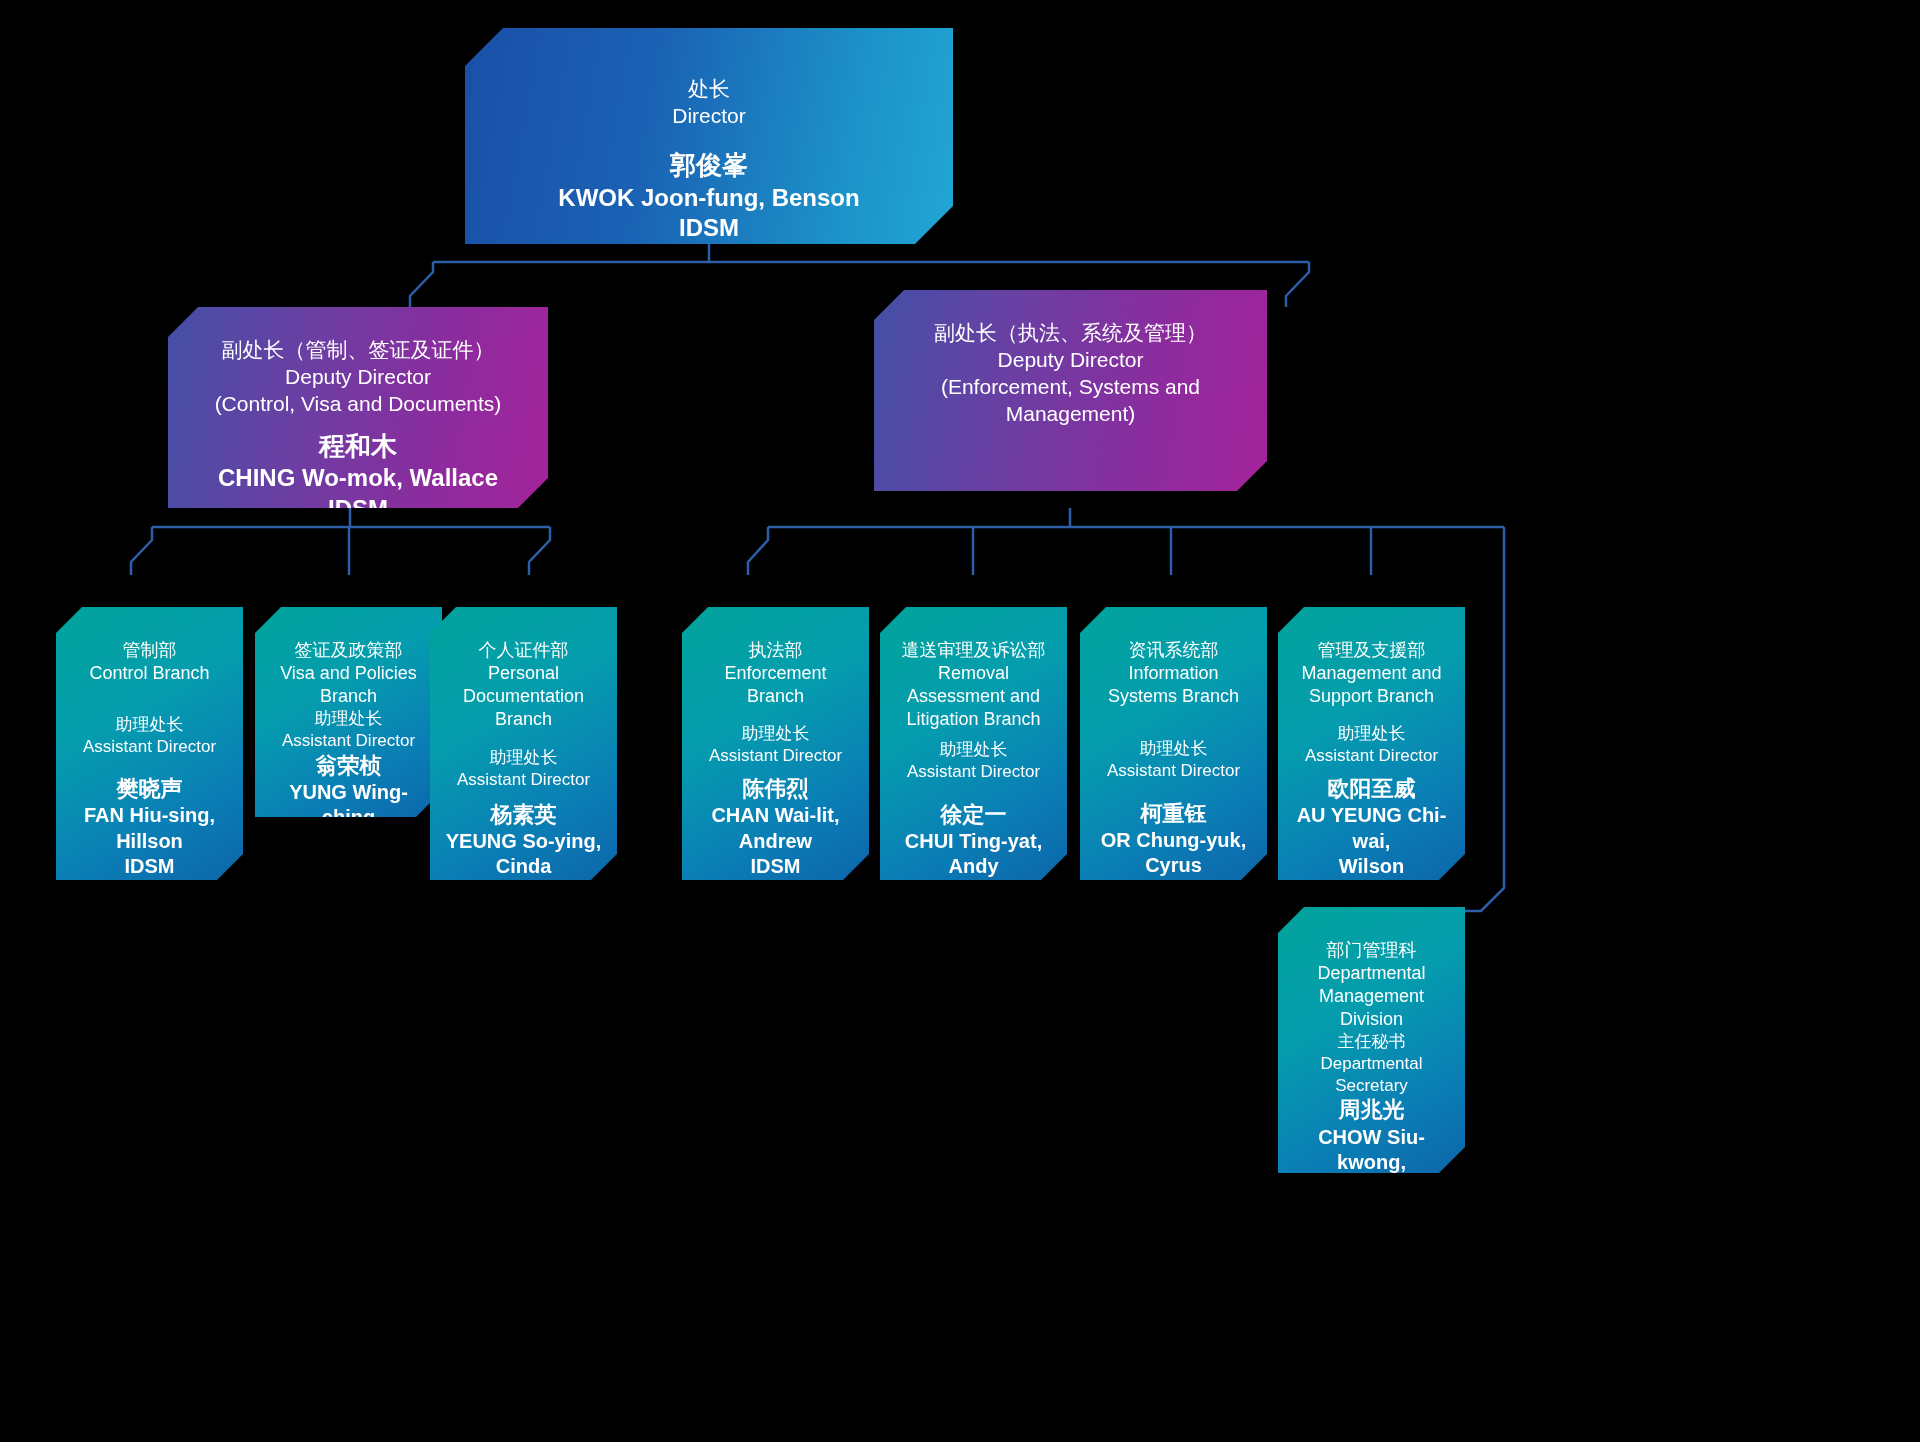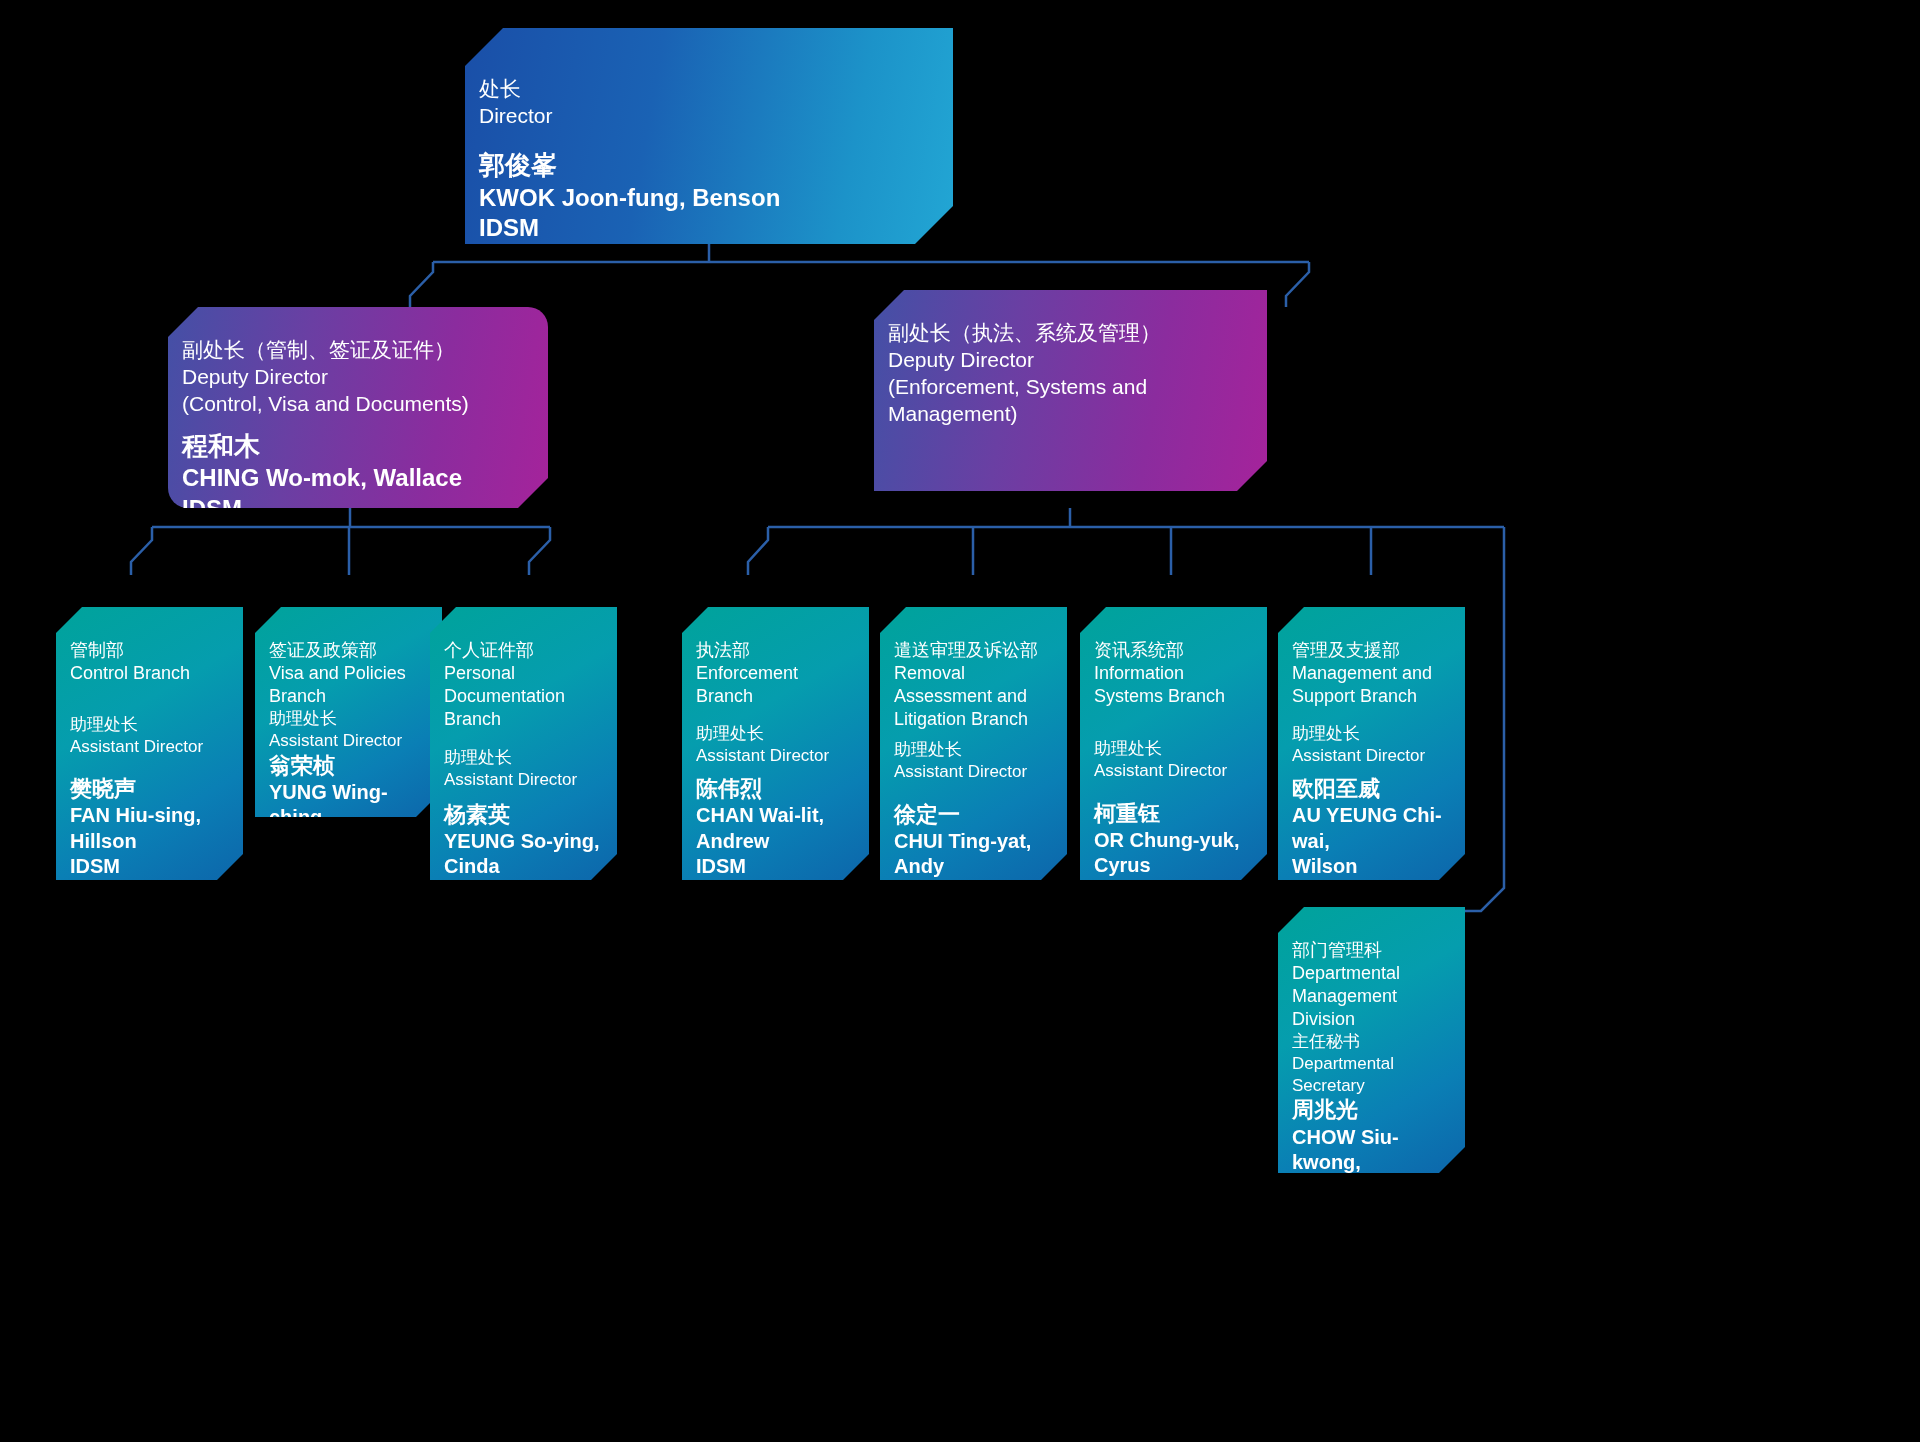--- a/index.html
+++ b/index.html
@@ -2,21 +2,21 @@
 <html><head>
 <meta charset="utf-8">
 <style>
   html,body{margin:0;padding:0;background:#000;}
   body{width:1920px;height:1442px;position:relative;overflow:hidden;
        font-family:"Liberation Sans","DejaVu Sans",sans-serif;color:#fff;}
   #chart{position:relative;width:1920px;height:1442px;}
 
   svg.lines{position:absolute;left:0;top:0;width:1920px;height:1442px;pointer-events:none;}
 
-  .node{position:absolute;box-sizing:border-box;text-align:left;
+  .node{position:absolute;box-sizing:border-box;text-align:center;
         display:flex;flex-direction:column;align-items:center;justify-content:flex-start;
         color:#fff;line-height:1.28;}
 
   
   .chamfer-lg{clip-path:polygon(38px 0, 100% 0, 100% calc(100% - 38px), calc(100% - 38px) 100%, 0 100%, 0 38px);}
   .chamfer-md{clip-path:polygon(30px 0, 100% 0, 100% calc(100% - 30px), calc(100% - 30px) 100%, 0 100%, 0 30px);}
   .chamfer-sm{clip-path:polygon(26px 0, 100% 0, 100% calc(100% - 26px), calc(100% - 26px) 100%, 0 100%, 0 26px);}
 
   .g-director{background:linear-gradient(100deg,#1a4fa8 0%,#1a62b4 38%,#1c93c9 78%,#22a6d4 100%);}
   .g-deputy{background:linear-gradient(100deg,#4450a6 0%,#6a3fa3 35%,#8b2c9e 70%,#a5239b 100%);}
@@ -82,21 +82,21 @@
       <div class="title-en">Director</div>
     </div>
     <div class="gap-l"></div>
     <div class="inner">
       <div class="name-cn">郭俊峯</div>
       <div class="name-en">KWOK Joon-fung, Benson</div>
       <div class="name-en">IDSM</div>
     </div>
   </div>
 
-  <div class="node g-deputy chamfer-md pad-top-md" style="left:168px;top:307px;width:380px;height:201px;border-radius:20px;">
+  <div class="node g-deputy chamfer-md pad-top-md" style="left:168px;top:307px;width:380px;height:201px;">
     <div class="inner">
       <div class="title-cn">副处长（管制、签证及证件）</div>
       <div class="title-en">Deputy Director</div>
       <div class="title-en">(Control, Visa and Documents)</div>
     </div>
     <div class="gap-m"></div>
     <div class="inner">
       <div class="name-cn">程和木</div>
       <div class="name-en">CHING Wo-mok, Wallace</div>
       <div class="name-en">IDSM</div>

